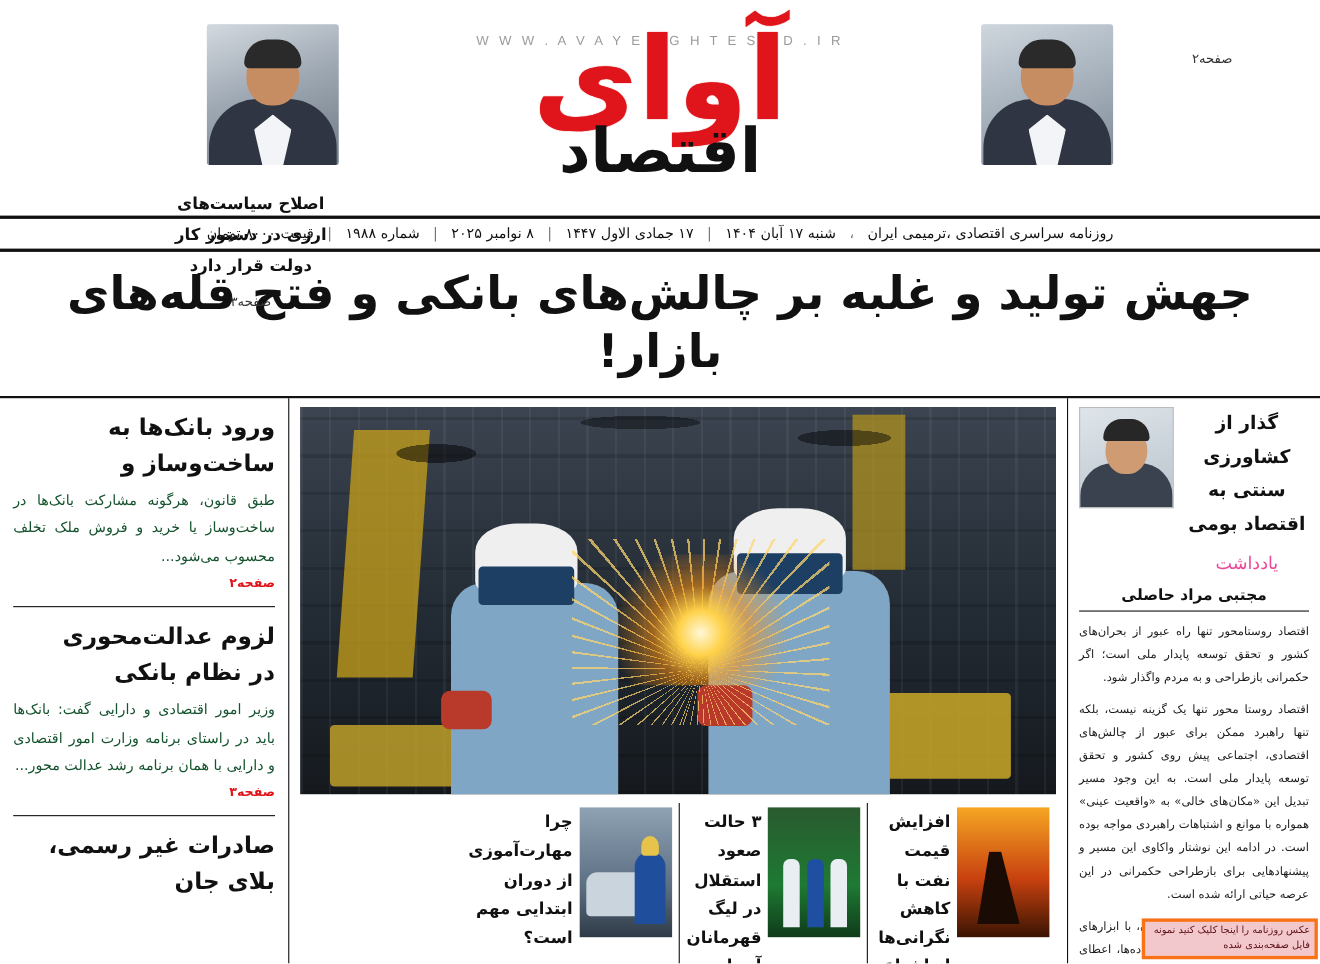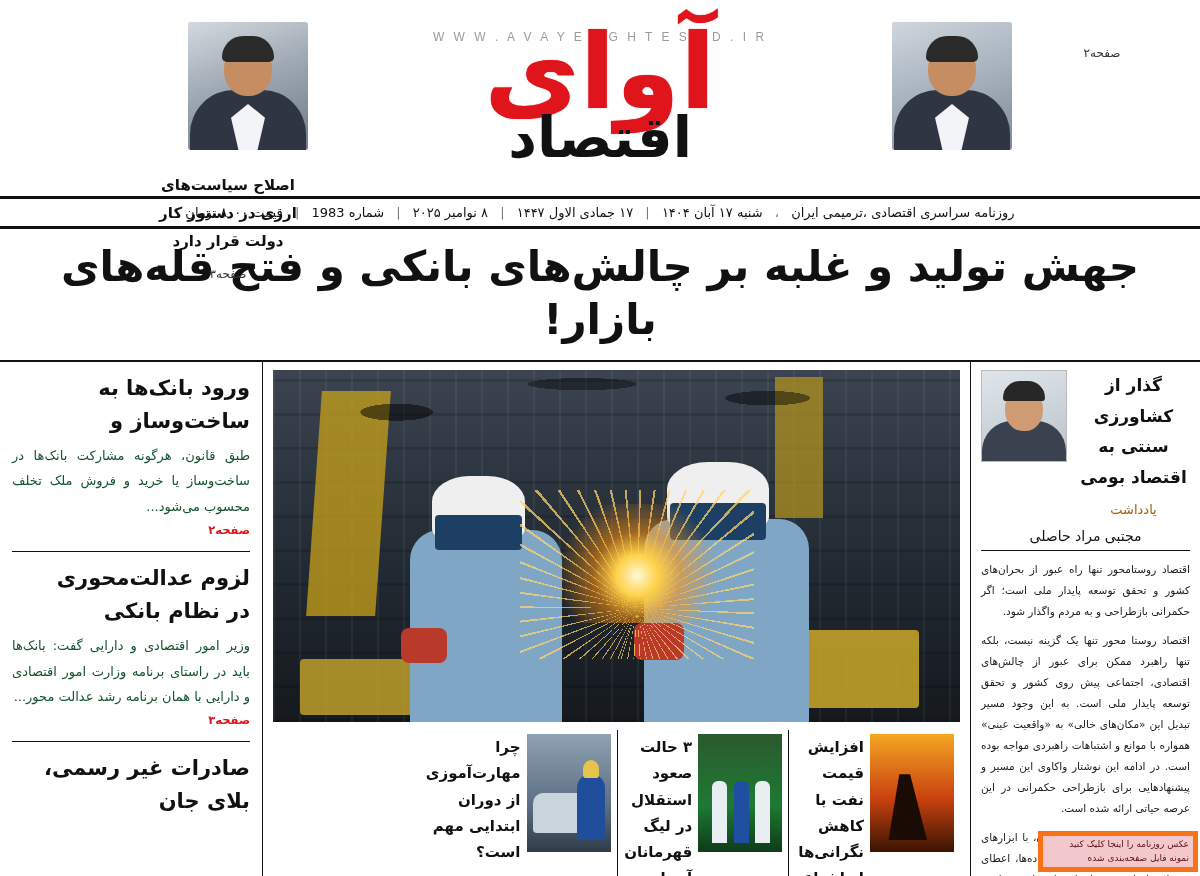--- a/index.html
+++ b/index.html
@@ -161,23 +161,23 @@
   .op-photo .face { position:absolute; left:50%; top:16px; transform:translateX(-50%);
     width:38px; height:44px; border-radius:50% 50% 46% 46%; background:#cf9b72; }
   .op-photo .hair { position:absolute; left:50%; top:10px; transform:translateX(-50%);
     width:42px; height:20px; border-radius:20px 20px 4px 4px; background:#272727; }
   .op-photo .body { position:absolute; bottom:0; left:50%; transform:translateX(-50%);
     width:84px; height:40px; border-radius:30px 30px 0 0; background:#3a4250; }
   .op-title {
     direction: rtl; text-align: center; font-size: 17px; font-weight: bold;
     line-height: 1.8; color:#111; flex:1;
   }
-  .op-kicker { font-size: 13px; color:#a16207; margin-top:6px; font-weight:normal;}
+  .op-kicker { font-size: 16px; color:#ec4899; margin-top:6px; font-weight:normal;}
   .op-author {
-    direction: rtl; text-align: center; font-size: 14px; font-weight: normal;
+    direction: rtl; text-align: center; font-size: 14px; font-weight: bold;
     color:#111; margin-top: 6px; padding-bottom:6px; border-bottom:1px solid #111;
   }
   .op-body {
     direction: rtl; text-align: justify; font-size: 10.5px; line-height: 2.0;
     color: #1b1b1b; margin-top: 8px;
   }
   .op-body p { margin: 0 0 8px; }
 
   
   .lead-photo {
@@ -257,21 +257,21 @@
   .news-page {
     direction: rtl; text-align: right; font-size: 11.5px; color:#e0141b;
     margin-top: 4px; font-weight: bold;
   }
 
   
   .corner-note {
     position:absolute; right: 2px; bottom: 4px;
     background: #f3c8cd; color:#5a1014;
     font-size: 9px; padding: 2px 4px; direction: rtl;
-    border: 5px solid #f97316; max-width: 160px; line-height:1.5;
+    border: 3px solid #f97316; max-width: 160px; line-height:1.5;
   }
 </style>
 </head>
 <body>
 
 <div id="page">
 
   <div class="masthead">
     <div class="site-url">W W W . A V A Y E E G H T E S A D . I R</div>
 
@@ -312,21 +312,21 @@
 
   <div class="infobar">
     <span>روزنامه سراسری اقتصادی ،ترمیمی ایران</span>
     <span class="sep">،</span>
     <span>شنبه ۱۷ آبان ۱۴۰۴</span>
     <span class="sep">|</span>
     <span>۱۷ جمادی الاول ۱۴۴۷</span>
     <span class="sep">|</span>
     <span>۸ نوامبر ۲۰۲۵</span>
     <span class="sep">|</span>
-    <span>شماره 1983</span>
+    <span>شماره ۱۹۸۸</span>
     <span class="sep">|</span>
     <span>قیمت ۸۰۰۰ تومان</span>
   </div>
 
   <div class="headline">جهش تولید و غلبه بر چالش‌های بانکی و فتح قله‌های بازار!</div>
 
   <div class="body-grid">
 
     <div class="col-right">
       <div class="op-head">

